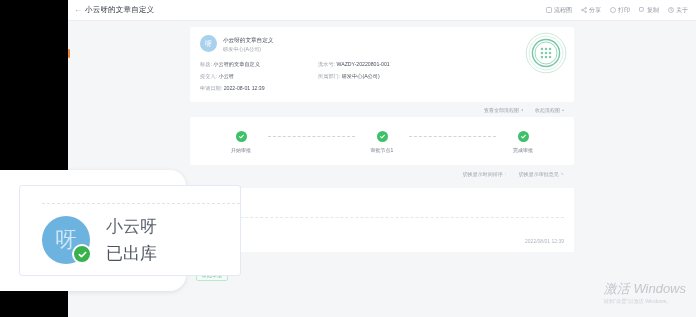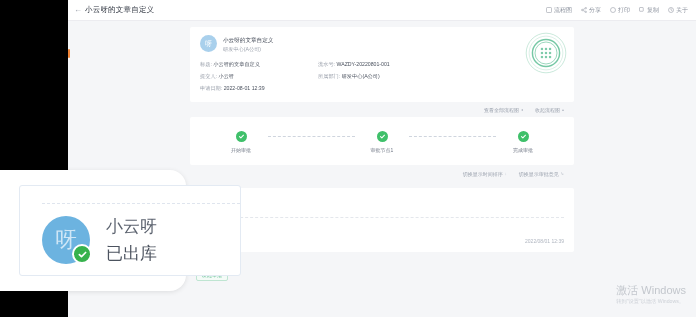--- a/index.html
+++ b/index.html
@@ -154,21 +154,21 @@
     font-size: 5px; color: #55b98a;
     border: 1px solid #bfe5d2; border-radius: 2px;
     padding: 2px 5px; background: #f4fbf7; white-space: nowrap;
   }
 
   
   .watermark {
     position: absolute; right: 10px; bottom: 12px;
     text-align: left; color: #c8ccd2; user-select: none;
   }
-  .wm1 { font-size: 11px; line-height: 1.35; color: #c3c7cd; white-space: nowrap; }
+  .wm1 { font-size: 13px; line-height: 1.35; color: #c3c7cd; white-space: nowrap; font-style: italic; }
   .wm2 { font-size: 5.2px; line-height: 1.35; color: #cdd1d7; white-space: nowrap; }
 
   
   .mag-shell {
     position: absolute;
     left: -18px; top: 170px;
     width: 204px; height: 121px;
     background: #ffffff;
     border-radius: 16px;
     box-shadow: 0 1px 5px rgba(0,0,0,.10);

